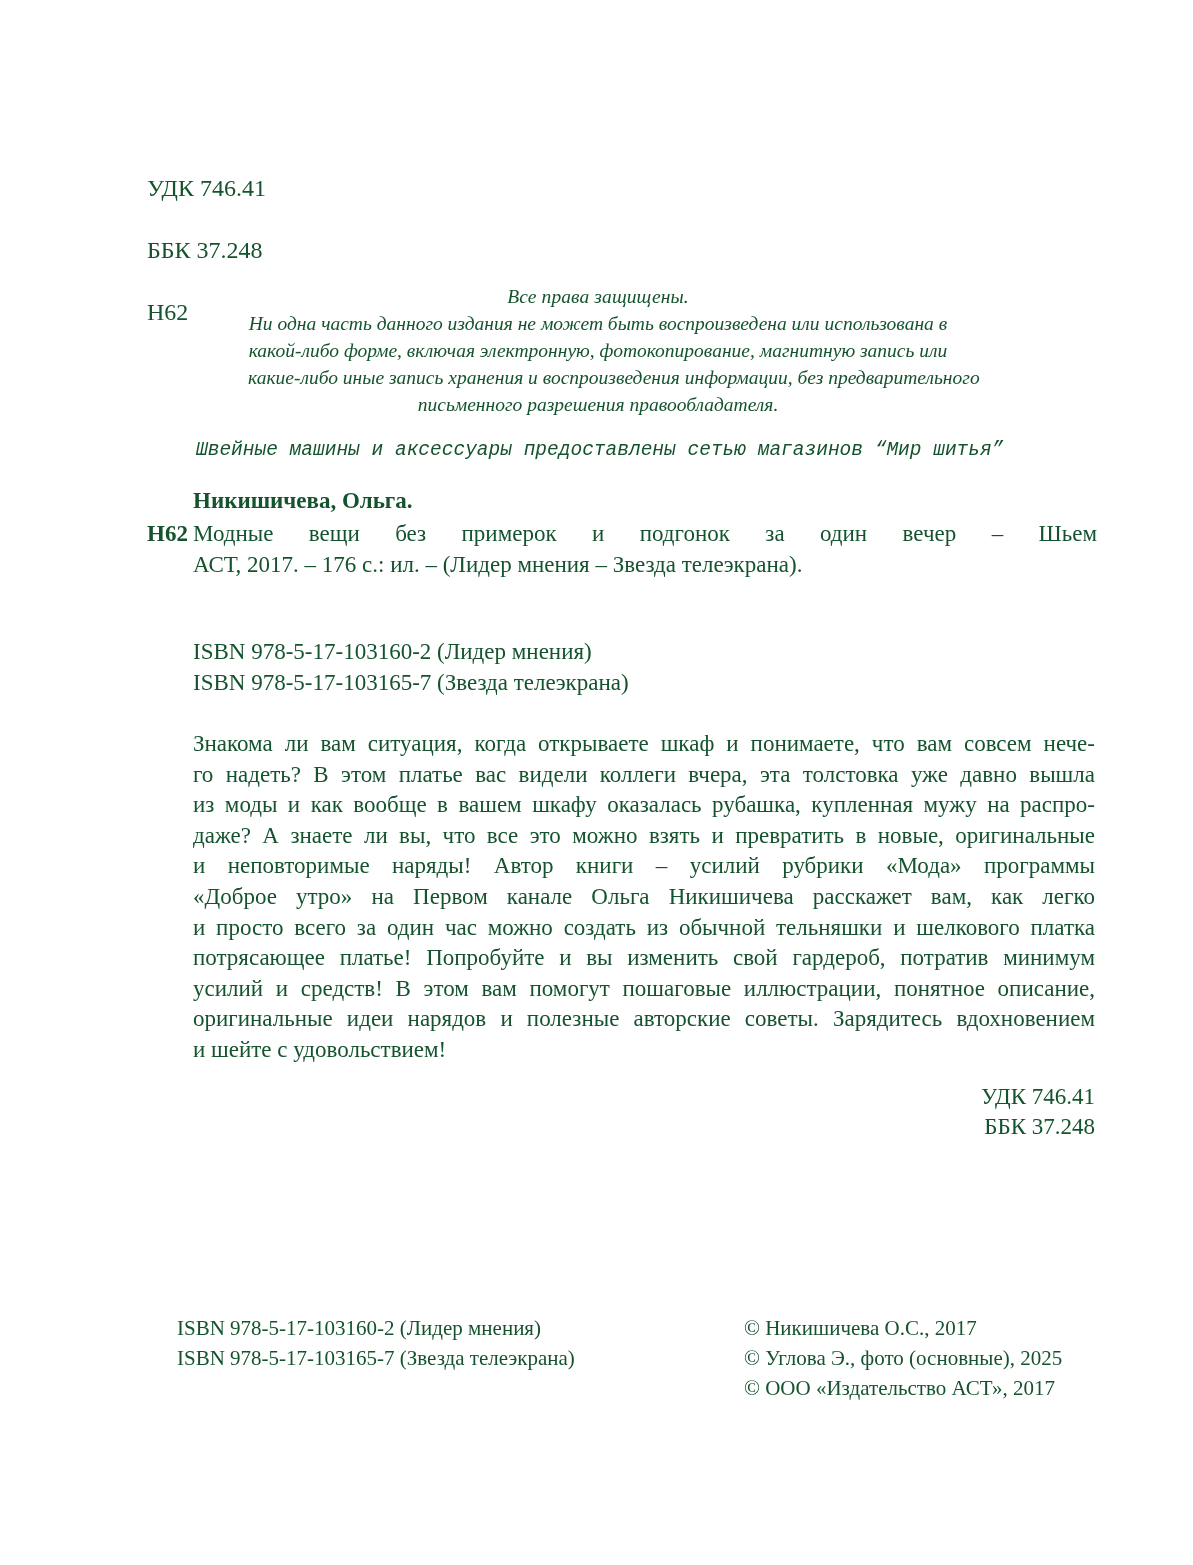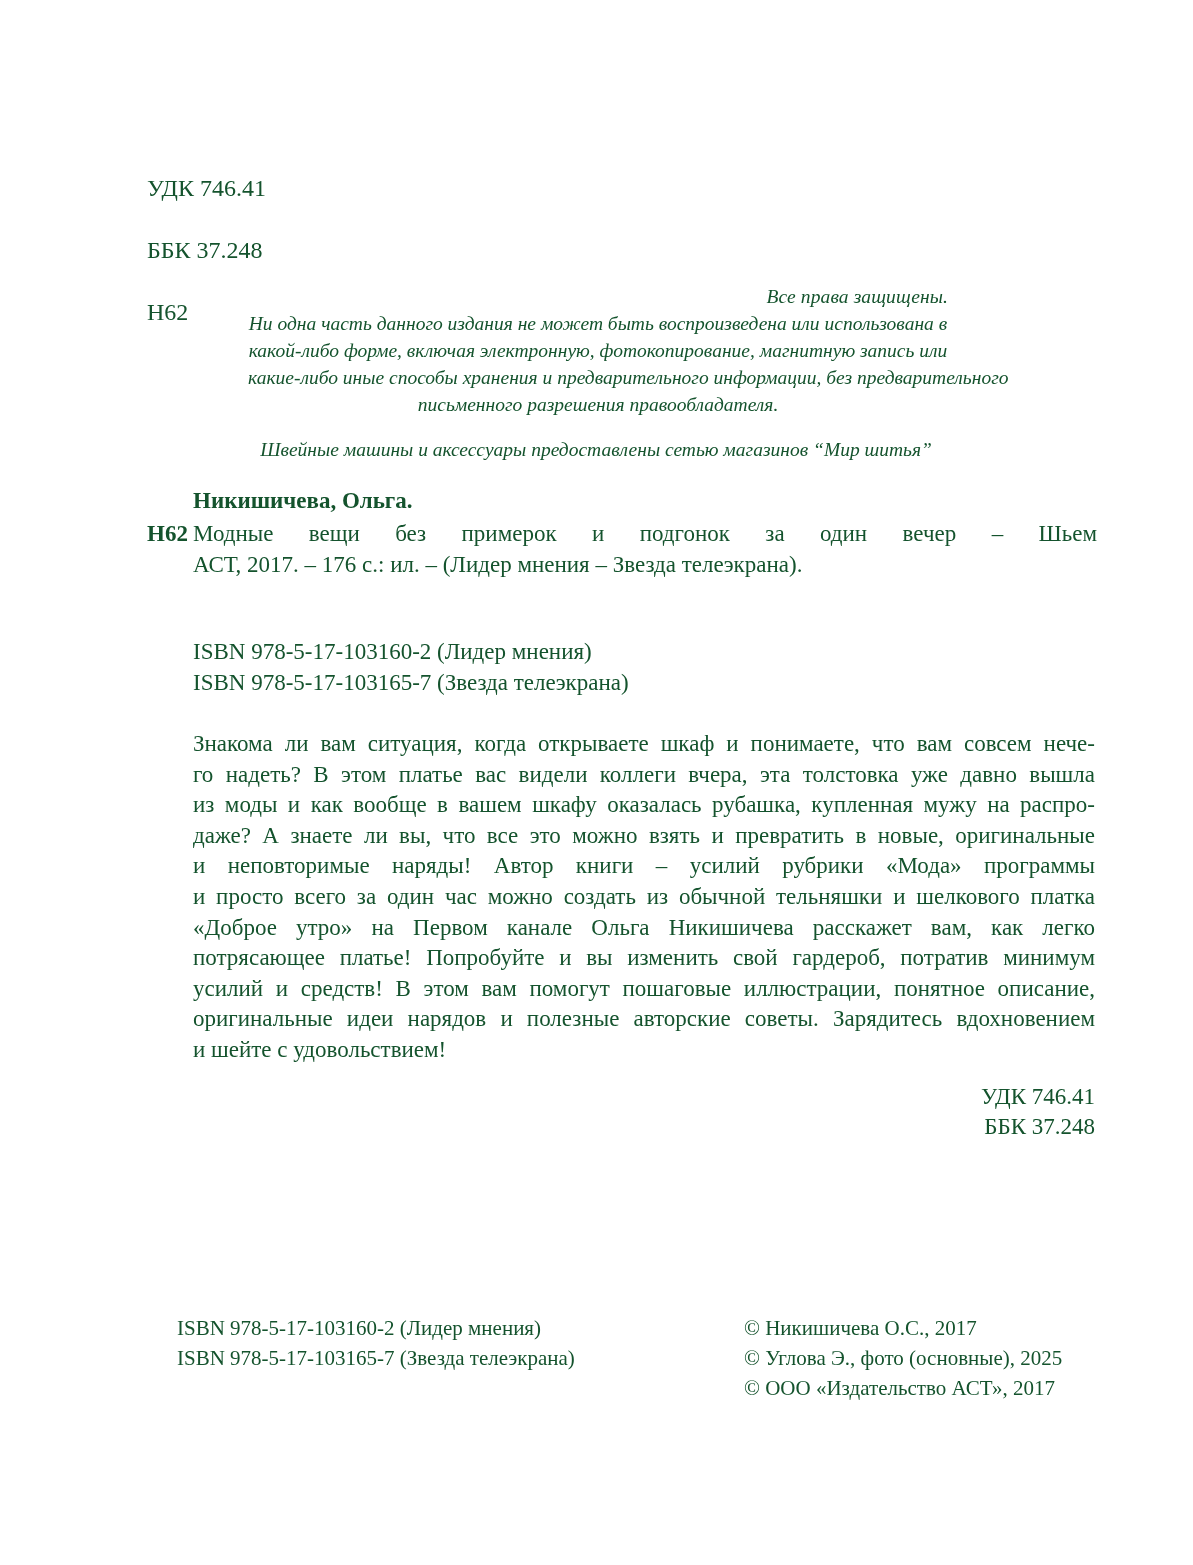--- a/index.html
+++ b/index.html
@@ -33,33 +33,34 @@
     position: absolute;
     left: 248px;
     top: 283px;
     width: 700px;
     text-align: center;
     font-style: italic;
     font-size: 19.5px;
     line-height: 27px;
   }
   .rights div { white-space: nowrap; }
-  .rights .first { letter-spacing: 0.1px; text-align: right; }
+  .rights .first { letter-spacing: 0.1px; }
 
   
   .sponsor {
     position: absolute;
     left: 196px;
     top: 437px;
     width: 800px;
     text-align: center;
     font-style: italic;
     font-size: 19.5px;
     line-height: 26px;
     white-space: nowrap;
+    font-family: Liberation Mono, monospace;
   }
 
   
   .biblio {
     position: absolute;
     left: 147px;
     top: 485px;
     width: 950px;
     font-size: 23px;
     line-height: 31px;
@@ -164,21 +165,21 @@
   <div class="codes-top">
     <div>УДК 746.41</div>
     <div>ББК 37.248</div>
     <div>Н62</div>
   </div>
 
   <div class="rights">
     <div class="first">Все права защищены.</div>
     <div>Ни одна часть данного издания не может быть воспроизведена или использована в</div>
     <div>какой-либо форме, включая электронную, фотокопирование, магнитную запись или</div>
-    <div>какие-либо иные способы хранения и предварительного информации, без предварительного</div>
+    <div>какие-либо иные запись хранения и воспроизведения информации, без предварительного</div>
     <div>письменного разрешения правообладателя.</div>
   </div>
 
   <div class="sponsor">Швейные машины и аксессуары предоставлены сетью магазинов “Мир шитья”</div>
 
   <div class="biblio">
     <div class="biblio-author">Никишичева, Ольга.</div>
     <div class="biblio-entry">
       <span class="biblio-code">Н62</span>
       <span class="ln j">Модные вещи без примерок и подгонок за один вечер – Шьем</span>
@@ -190,22 +191,22 @@
     <div>ISBN 978-5-17-103160-2 (Лидер мнения)</div>
     <div>ISBN 978-5-17-103165-7 (Звезда телеэкрана)</div>
   </div>
 
   <div class="annotation">
     <span class="ln">Знакома ли вам ситуация, когда открываете шкаф и понимаете, что вам совсем нече-</span>
     <span class="ln">го надеть? В этом платье вас видели коллеги вчера, эта толстовка уже давно вышла</span>
     <span class="ln">из моды и как вообще в вашем шкафу оказалась рубашка, купленная мужу на распро-</span>
     <span class="ln">даже? А знаете ли вы, что все это можно взять и превратить в новые, оригинальные</span>
     <span class="ln">и неповторимые наряды! Автор книги – усилий рубрики «Мода» программы</span>
+    <span class="ln">«Доброе утро» на Первом канале Ольга Никишичева расскажет вам, как легко</span>
     <span class="ln">и просто всего за один час можно создать из обычной тельняшки и шелкового платка</span>
-    <span class="ln">«Доброе утро» на Первом канале Ольга Никишичева расскажет вам, как легко</span>
     <span class="ln">потрясающее платье! Попробуйте и вы изменить свой гардероб, потратив минимум</span>
     <span class="ln">усилий и средств! В этом вам помогут пошаговые иллюстрации, понятное описание,</span>
     <span class="ln">оригинальные идеи нарядов и полезные авторские советы. Зарядитесь вдохновением</span>
     <span class="ln last">и шейте с удовольствием!</span>
   </div>
 
   <div class="codes-bottom">
     <div>УДК 746.41</div>
     <div>ББК 37.248</div>
   </div>

